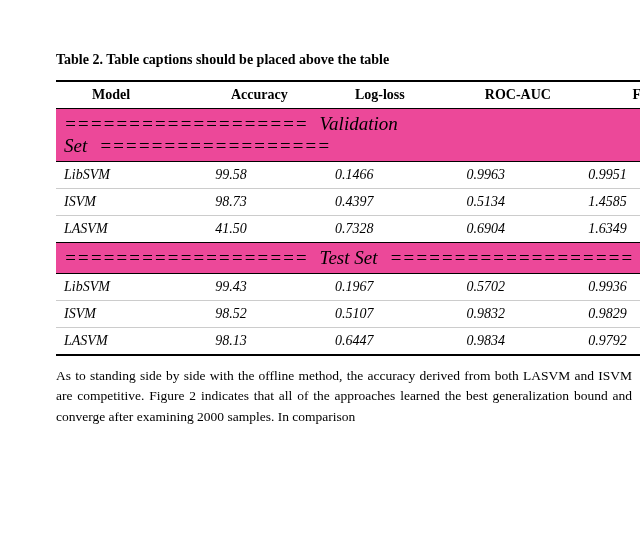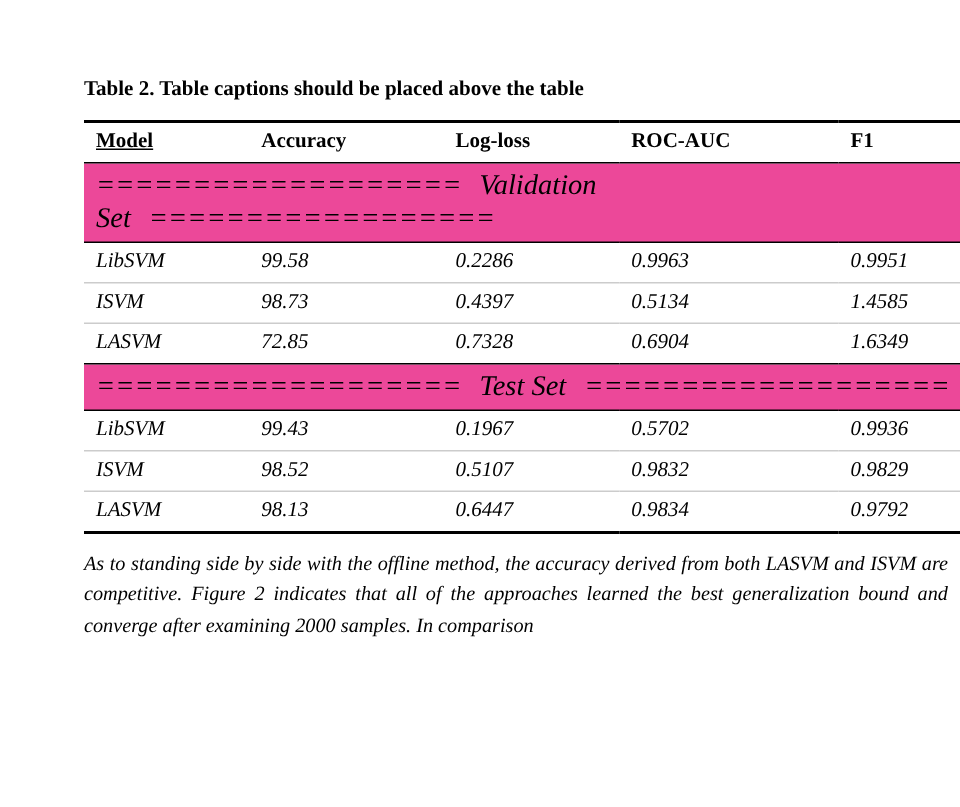--- a/index.html
+++ b/index.html
@@ -24,32 +24,32 @@
       border-collapse: collapse;
       border-top: 2px solid #000;
       border-bottom: 2px solid #000;
       margin-bottom: 10px;
     }
 
     thead tr th {
       border-top: 2px solid #000;
       border-bottom: 1px solid #000;
       padding: 5px 8px;
-      text-align: left;
+      text-align: right;
       font-weight: bold;
       font-size: 14px;
     }
 
     thead tr th:first-child {
-      text-align: left;
-      text-decoration: underline;
+      text-align: center;
     }
 
     tbody tr td {
       padding: 5px 8px;
+      text-align: center;
       font-size: 14px;
     }
 
     tbody tr td:first-child {
       text-align: left;
     }
 
     .section-divider td {
       text-align: center;
       font-style: italic;
@@ -67,21 +67,20 @@
 
     .data-row:first-of-type td {
       border-top: none;
     }
 
     .paragraph {
       font-size: 13.5px;
       line-height: 1.5;
       text-align: justify;
       margin-top: 8px;
-      font-style: italic;
     }
   </style>
 </head>
 <body>
 
 <div class="table-caption">Table 2. Table captions should be placed above the table</div>
 
 <table>
   <thead>
     <tr>
@@ -92,34 +91,34 @@
       <th>F1</th>
     </tr>
   </thead>
   <tbody>
     <tr class="section-divider">
       <td colspan="5">===================<em>Validation Set</em>==================</td>
     </tr>
     <tr class="data-row">
       <td>LibSVM</td>
       <td>99.58</td>
-      <td>0.2286</td>
+      <td>0.1466</td>
       <td>0.9963</td>
       <td>0.9951</td>
     </tr>
     <tr class="data-row">
       <td>ISVM</td>
       <td>98.73</td>
       <td>0.4397</td>
       <td>0.5134</td>
       <td>1.4585</td>
     </tr>
     <tr class="data-row">
       <td>LASVM</td>
-      <td>72.85</td>
+      <td>41.50</td>
       <td>0.7328</td>
       <td>0.6904</td>
       <td>1.6349</td>
     </tr>
     <tr class="section-divider">
       <td colspan="5">===================<em>Test Set</em>===================</td>
     </tr>
     <tr class="data-row">
       <td>LibSVM</td>
       <td>99.43</td>

